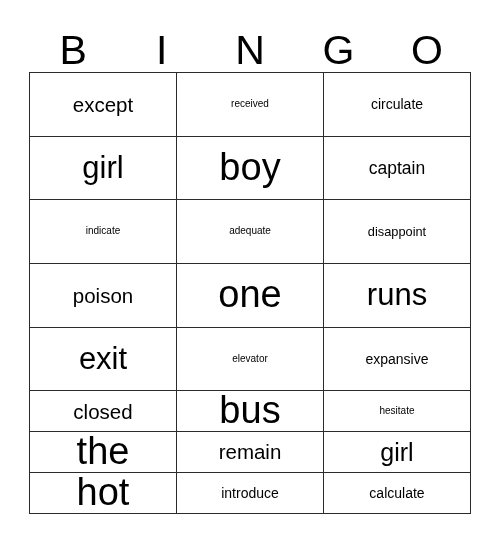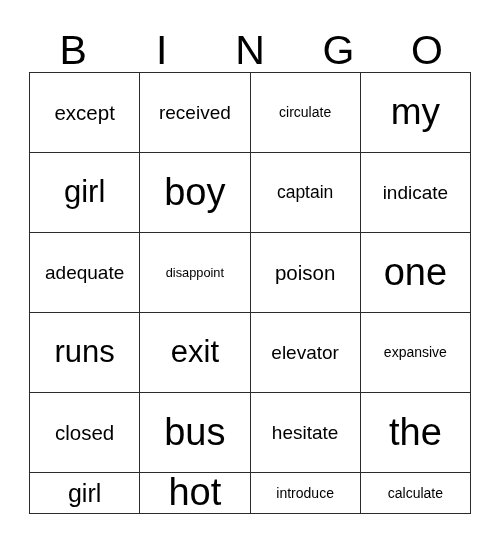--- a/index.html
+++ b/index.html
@@ -51,21 +51,21 @@
   #grid {
     position: absolute;
     left: 29px;
     top: 72px;
     width: 442px;
     height: 442px;
     box-sizing: border-box;
     border-top: 1.4px solid #2b2b2b;
     border-left: 1.4px solid #2b2b2b;
     display: grid;
-    grid-template-columns: repeat(4, 1fr);
+    grid-template-columns: repeat(3, 1fr);
     grid-template-rows: repeat(5, 1fr);
     background: #b91c1c;
   }
   .grid-cell {
     box-sizing: border-box;
     border-right: 1.4px solid #2b2b2b;
     border-bottom: 1.4px solid #2b2b2b;
     display: flex;
     align-items: center;
     justify-content: center;
@@ -83,21 +83,21 @@
     user-select: none;
   }
 
   
   .len-2 { font-size: 37px; }
   .len-3 { font-size: 38px; }
   .len-4 { font-size: 31px; }
   .len-5 { font-size: 25px; }
   .len-6 { font-size: 20.5px; }
   .len-7 { font-size: 17.5px; }
-  .len-8 { font-size: 19px; }
+  .len-8 { font-size: 10px; }
   .len-9 { font-size: 14px; }
   .len-10 { font-size: 12.8px; }
 </style>
 </head>
 <body>
 
 <div id="bingo-card">
 
   <div id="header-row">
     <div class="header-letter">B</div>
@@ -110,23 +110,20 @@
   <div id="grid">
 
     <div class="grid-cell">
         <span class="cell-text len-6">except</span>
       </div>
     <div class="grid-cell">
         <span class="cell-text len-8">received</span>
       </div>
     <div class="grid-cell">
         <span class="cell-text len-9">circulate</span>
-      </div>
-    <div class="grid-cell">
-        <span class="cell-text len-2">my</span>
       </div>
     <div class="grid-cell">
         <span class="cell-text len-4">girl</span>
       </div>
 
     <div class="grid-cell">
         <span class="cell-text len-3">boy</span>
       </div>
     <div class="grid-cell">
         <span class="cell-text len-7">captain</span>
@@ -167,20 +164,23 @@
         <span class="cell-text len-3">bus</span>
       </div>
     <div class="grid-cell">
         <span class="cell-text len-8">hesitate</span>
       </div>
     <div class="grid-cell">
         <span class="cell-text len-3">the</span>
       </div>
 
     <div class="grid-cell">
+        <span class="cell-text len-6">remain</span>
+      </div>
+    <div class="grid-cell">
         <span class="cell-text len-5">girl</span>
       </div>
     <div class="grid-cell">
         <span class="cell-text len-3">hot</span>
       </div>
     <div class="grid-cell">
         <span class="cell-text len-9">introduce</span>
       </div>
     <div class="grid-cell">
         <span class="cell-text len-9">calculate</span>

